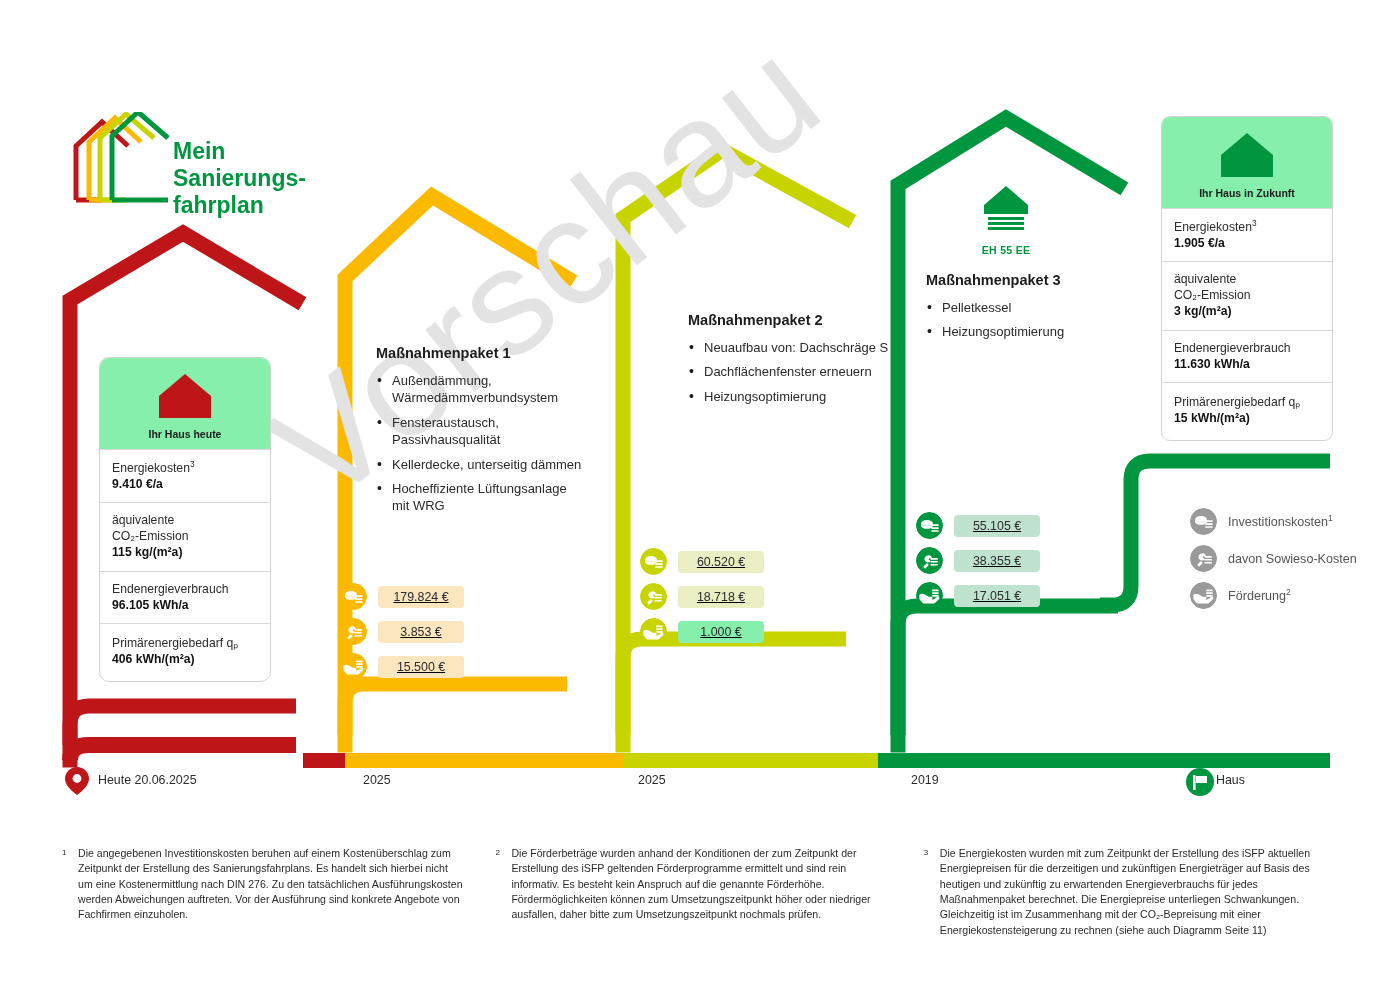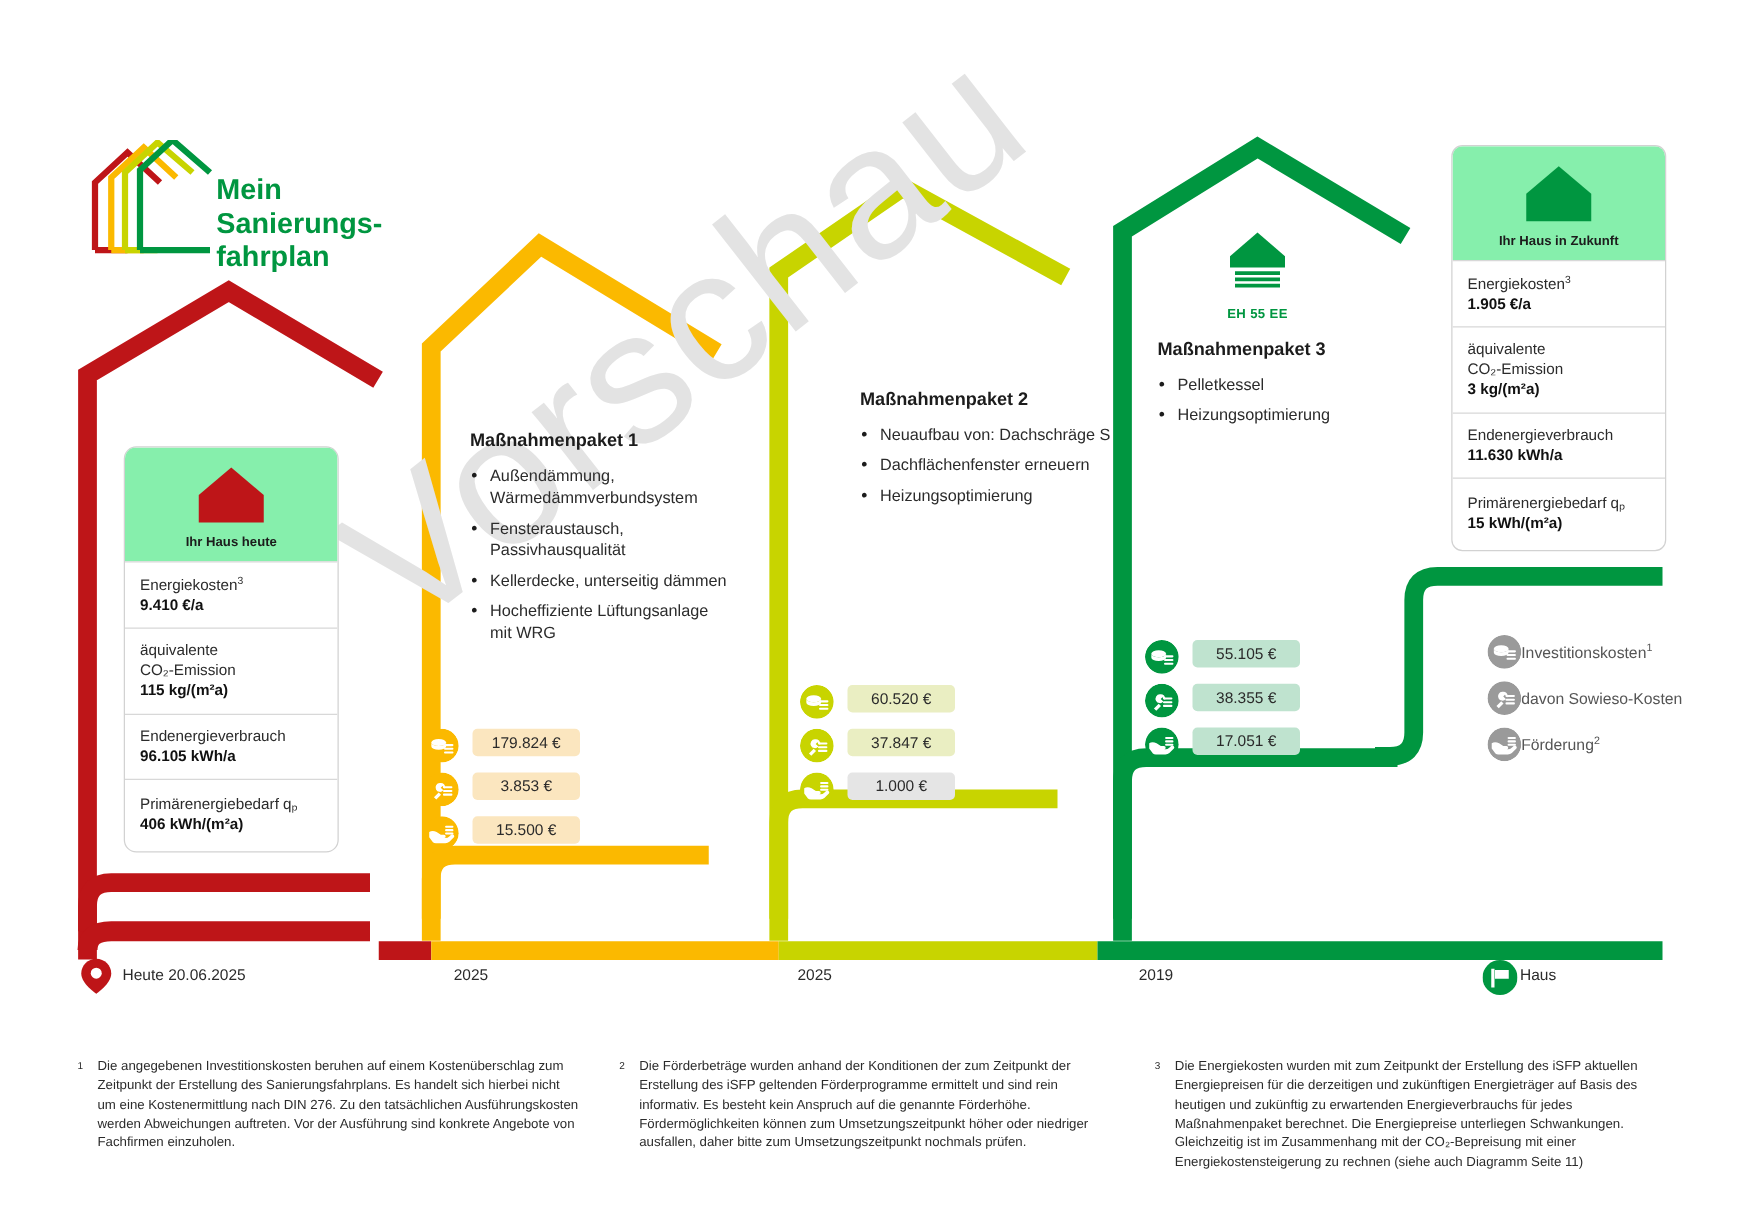--- a/index.html
+++ b/index.html
@@ -82,36 +82,36 @@
     margin-bottom: 7px;
   }
   .pkg-list li::before {
     content: "\2022";
     position: absolute; left: 1px; top: -1px;
     font-size: 14px; color: #1c1c1c;
   }
 
   
   .costs { position: absolute; z-index: 8; }
-  .cost-row { display: flex; margin-bottom: 8px; }
+  .cost-row { display: flex; align-items: center; margin-bottom: 8px; text-decoration: underline; }
   .cost-icon { width: 27px; height: 27px; border-radius: 50%; flex: 0 0 27px; }
   .cost-pill {
     margin-left: 11px;
     height: 22px;
     min-width: 86px;
     border-radius: 4px;
     display: flex; align-items: center; justify-content: center;
     font-size: 12.4px; color: #2b2b2b;
     padding: 0 12px;
   }
 
   
   .legend { position: absolute; left: 1190px; top: 508px; z-index: 8; }
   .legend-row { display: flex; align-items: center; margin-bottom: 10px; }
-  .legend-label { font-size: 12.6px; color: #555; }
+  .legend-label { margin-left: 11px; font-size: 12.6px; color: #555; }
 
   
   .timeline { position: absolute; left: 0; top: 0; width: 1396px; height: 981px; z-index: 6; }
   .tl-label {
     position: absolute; z-index: 9;
     font-size: 12.4px; color: #2b2b2b; white-space: nowrap;
   }
 
   
   .footnotes { position: absolute; left: 62px; top: 846px; width: 1280px; display: flex; gap: 30px; z-index: 8; }
@@ -291,31 +291,31 @@
       <div class="cost-pill" style="background:#eaeec2">60.520 €</div>
     </div>
     <div class="cost-row">
       <svg class="cost-icon" viewBox="0 0 32 32">
         <circle cx="16" cy="16" r="16" fill="#C8D400"></circle>
         <path d="M14,10 a4.2,4.2 0 1 0 3.4,6.9 l-2.5,-2.5 1.6,-1.6 2.5,2.5 A4.2,4.2 0 0 0 14,10 z M13,19 l-4.5,4.5 2.2,2.2 4.5,-4.5 z" fill="#fff"></path>
         <rect x="17" y="13" width="9" height="2" rx="1" fill="#fff"></rect>
         <rect x="17" y="16.5" width="9" height="2" rx="1" fill="#fff"></rect>
         <rect x="17" y="20" width="9" height="2" rx="1" fill="#fff"></rect>
       </svg>
-      <div class="cost-pill" style="background:#eaeec2">37.847 €</div>
+      <div class="cost-pill" style="background:#eaeec2">18.718 €</div>
     </div>
     <div class="cost-row">
       <svg class="cost-icon" viewBox="0 0 32 32">
         <circle cx="16" cy="16" r="16" fill="#C8D400"></circle>
         <path d="M4,15 q3,-2 7,0 l4,2.5 h3 a1.6,1.6 0 0 1 0,3.2 h-4 h5.5 q2,0 3.5,-1.5 l2,-1.8 a1.8,1.8 0 0 1 2.4,2.6 l-4.3,4.2 q-1.6,1.4 -3.8,1.4 h-9 q-1.6,0 -2.8,-1 L4,20 z" fill="#fff"></path>
         <rect x="19" y="9" width="8" height="2" rx="1" fill="#fff"></rect>
         <rect x="19" y="12.2" width="8" height="2" rx="1" fill="#fff"></rect>
         <rect x="19" y="15.4" width="8" height="2" rx="1" fill="#fff"></rect>
       </svg>
-      <div class="cost-pill" style="background:#e5e5e5">1.000 €</div>
+      <div class="cost-pill" style="background:#86efac">1.000 €</div>
     </div>
   </div>
 
   <div class="package" style="left:926px; top:272px; width:210px;">
     <div class="pkg-title">Maßnahmenpaket 3</div>
     <ul class="pkg-list">
       <li>Pelletkessel</li>
       <li>Heizungsoptimierung</li>
     </ul>
   </div>

